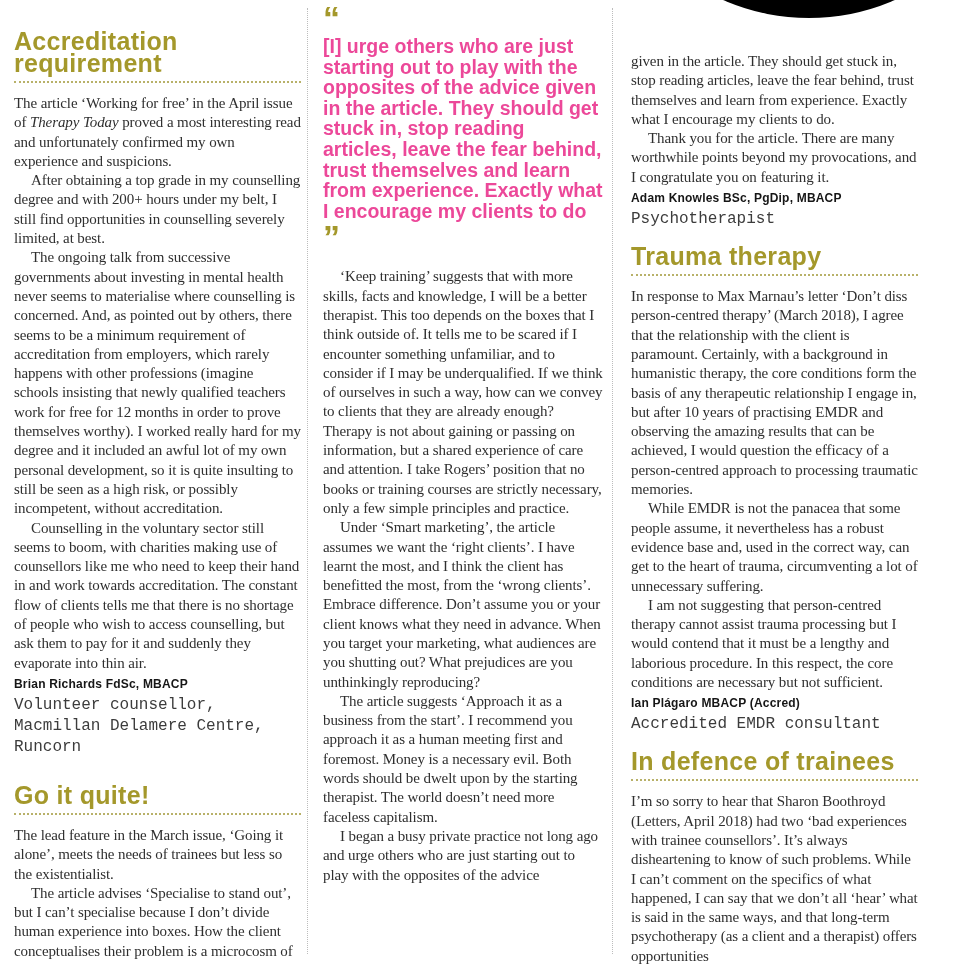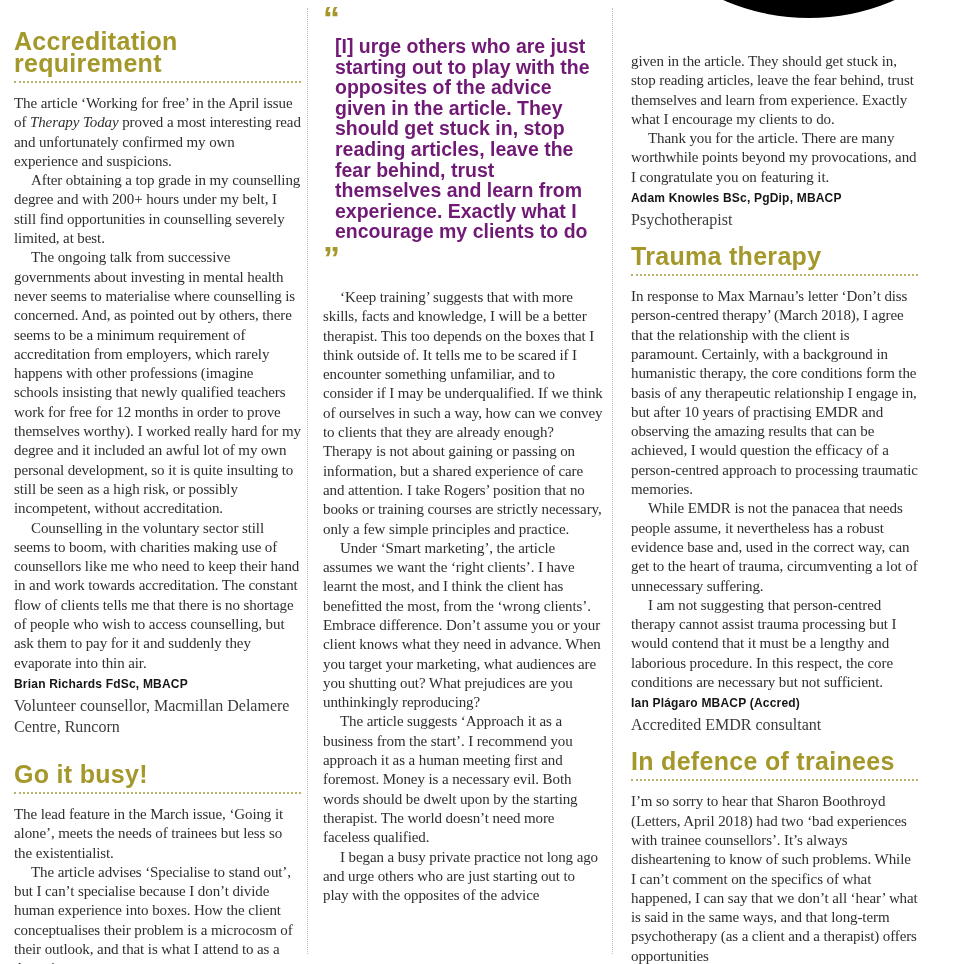--- a/index.html
+++ b/index.html
@@ -72,43 +72,42 @@
   .sig {
     font-family: "Liberation Sans", "DejaVu Sans", sans-serif;
     font-weight: 700;
     font-size: 12px;
     line-height: 21px;
     color: #161616;
     letter-spacing: 0.2px;
     margin-top: 1px;
   }
   .role {
-    font-family: Liberation Serif, serif;
+    font-family: Liberation Mono, monospace;
     font-weight: 400;
     font-size: 16px;
     line-height: 21px;
     color: #3c3c3c;
   }
 
   .qmark {
     font-family: "Liberation Sans", "DejaVu Sans", sans-serif;
     font-weight: 700;
     font-size: 34px;
     line-height: 24px;
     color: #a4982b;
   }
   .qmark.open  { margin-bottom: 6px; }
   .qmark.close { margin-top: 4px; }
   .pull-quote {
     font-family: "Liberation Sans", "DejaVu Sans", sans-serif;
     font-weight: 700;
     font-size: 19.5px;
     line-height: 20.6px;
-    color: #701a75;
-    margin-left: 12px;
+    color: #ec4899;
   }
   .quote-body { margin-top: 18px; }
 </style>
 </head>
 <body>
 
 <div class="page">
   <div class="circle-deco"></div>
 
   <div class="cols">
@@ -119,58 +118,58 @@
         <div class="rule"></div>
         <p class="body"><span>The article ‘Working for free’ in the April issue of </span><span class="it">Therapy Today</span><span> proved a most interesting read and unfortunately confirmed my own experience and suspicions.</span></p>
         <p class="body indent">After obtaining a top grade in my counselling degree and with 200+ hours under my belt, I still find opportunities in counselling severely limited, at best.</p>
         <p class="body indent">The ongoing talk from successive governments about investing in mental health never seems to materialise where counselling is concerned. And, as pointed out by others, there seems to be a minimum requirement of accreditation from employers, which rarely happens with other professions (imagine schools insisting that newly qualified teachers work for free for 12 months in order to prove themselves worthy). I worked really hard for my degree and it included an awful lot of my own personal development, so it is quite insulting to still be seen as a high risk, or possibly incompetent, without accreditation.</p>
         <p class="body indent">Counselling in the voluntary sector still seems to boom, with charities making use of counsellors like me who need to keep their hand in and work towards accreditation. The constant flow of clients tells me that there is no shortage of people who wish to access counselling, but ask them to pay for it and suddenly they evaporate into thin air.</p>
         <div class="sig">Brian Richards FdSc, MBACP</div>
         <div class="role">Volunteer counsellor, Macmillan Delamere Centre, Runcorn</div>
       </div>
 
       <div class="section">
-        <div class="heading">Go it busy!</div>
+        <div class="heading">Go it quite!</div>
         <div class="rule"></div>
         <p class="body">The lead feature in the March issue, ‘Going it alone’, meets the needs of trainees but less so the existentialist.</p>
         <p class="body indent">The article advises ‘Specialise to stand out’, but I can’t specialise because I don’t divide human experience into boxes. How the client conceptualises their problem is a microcosm of their outlook, and that is what I attend to as a therapist.</p>
       </div>
     </div>
 
     <div class="divider d1"></div>
 
     <div class="col col-2">
       <div>
         <div class="qmark open">“</div>
         <div class="pull-quote">[I] urge others who are just starting out to play with the opposites of the advice given in the article. They should get stuck in, stop reading articles, leave the fear behind, trust themselves and learn from experience. Exactly what I encourage my clients to do</div>
         <div class="qmark close">”</div>
       </div>
       <div class="quote-body">
         <p class="body indent">‘Keep training’ suggests that with more skills, facts and knowledge, I will be a better therapist. This too depends on the boxes that I think outside of. It tells me to be scared if I encounter something unfamiliar, and to consider if I may be underqualified. If we think of ourselves in such a way, how can we convey to clients that they are already enough? Therapy is not about gaining or passing on information, but a shared experience of care and attention. I take Rogers’ position that no books or training courses are strictly necessary, only a few simple principles and practice.</p>
         <p class="body indent">Under ‘Smart marketing’, the article assumes we want the ‘right clients’. I have learnt the most, and I think the client has benefitted the most, from the ‘wrong clients’. Embrace difference. Don’t assume you or your client knows what they need in advance. When you target your marketing, what audiences are you shutting out? What prejudices are you unthinkingly reproducing?</p>
-        <p class="body indent">The article suggests ‘Approach it as a business from the start’. I recommend you approach it as a human meeting first and foremost. Money is a necessary evil. Both words should be dwelt upon by the starting therapist. The world doesn’t need more faceless qualified.</p>
+        <p class="body indent">The article suggests ‘Approach it as a business from the start’. I recommend you approach it as a human meeting first and foremost. Money is a necessary evil. Both words should be dwelt upon by the starting therapist. The world doesn’t need more faceless capitalism.</p>
         <p class="body indent">I began a busy private practice not long ago and urge others who are just starting out to play with the opposites of the advice</p>
       </div>
     </div>
 
     <div class="divider d2"></div>
 
     <div class="col col-3">
       <div class="section tight">
         <p class="body">given in the article. They should get stuck in, stop reading articles, leave the fear behind, trust themselves and learn from experience. Exactly what I encourage my clients to do.</p>
         <p class="body indent">Thank you for the article. There are many worthwhile points beyond my provocations, and I congratulate you on featuring it.</p>
         <div class="sig">Adam Knowles BSc, PgDip, MBACP</div>
         <div class="role">Psychotherapist</div>
       </div>
 
       <div class="section tight">
         <div class="heading">Trauma therapy</div>
         <div class="rule"></div>
         <p class="body">In response to Max Marnau’s letter ‘Don’t diss person-centred therapy’ (March 2018), I agree that the relationship with the client is paramount. Certainly, with a background in humanistic therapy, the core conditions form the basis of any therapeutic relationship I engage in, but after 10 years of practising EMDR and observing the amazing results that can be achieved, I would question the efficacy of a person-centred approach to processing traumatic memories.</p>
-        <p class="body indent">While EMDR is not the panacea that needs people assume, it nevertheless has a robust evidence base and, used in the correct way, can get to the heart of trauma, circumventing a lot of unnecessary suffering.</p>
+        <p class="body indent">While EMDR is not the panacea that some people assume, it nevertheless has a robust evidence base and, used in the correct way, can get to the heart of trauma, circumventing a lot of unnecessary suffering.</p>
         <p class="body indent">I am not suggesting that person-centred therapy cannot assist trauma processing but I would contend that it must be a lengthy and laborious procedure. In this respect, the core conditions are necessary but not sufficient.</p>
         <div class="sig">Ian Plágaro MBACP (Accred)</div>
         <div class="role">Accredited EMDR consultant</div>
       </div>
 
       <div class="section">
         <div class="heading">In defence of trainees</div>
         <div class="rule"></div>
         <p class="body">I’m so sorry to hear that Sharon Boothroyd (Letters, April 2018) had two ‘bad experiences with trainee counsellors’. It’s always disheartening to know of such problems. While I can’t comment on the specifics of what happened, I can say that we don’t all ‘hear’ what is said in the same ways, and that long-term psychotherapy (as a client and a therapist) offers opportunities</p>
       </div>

